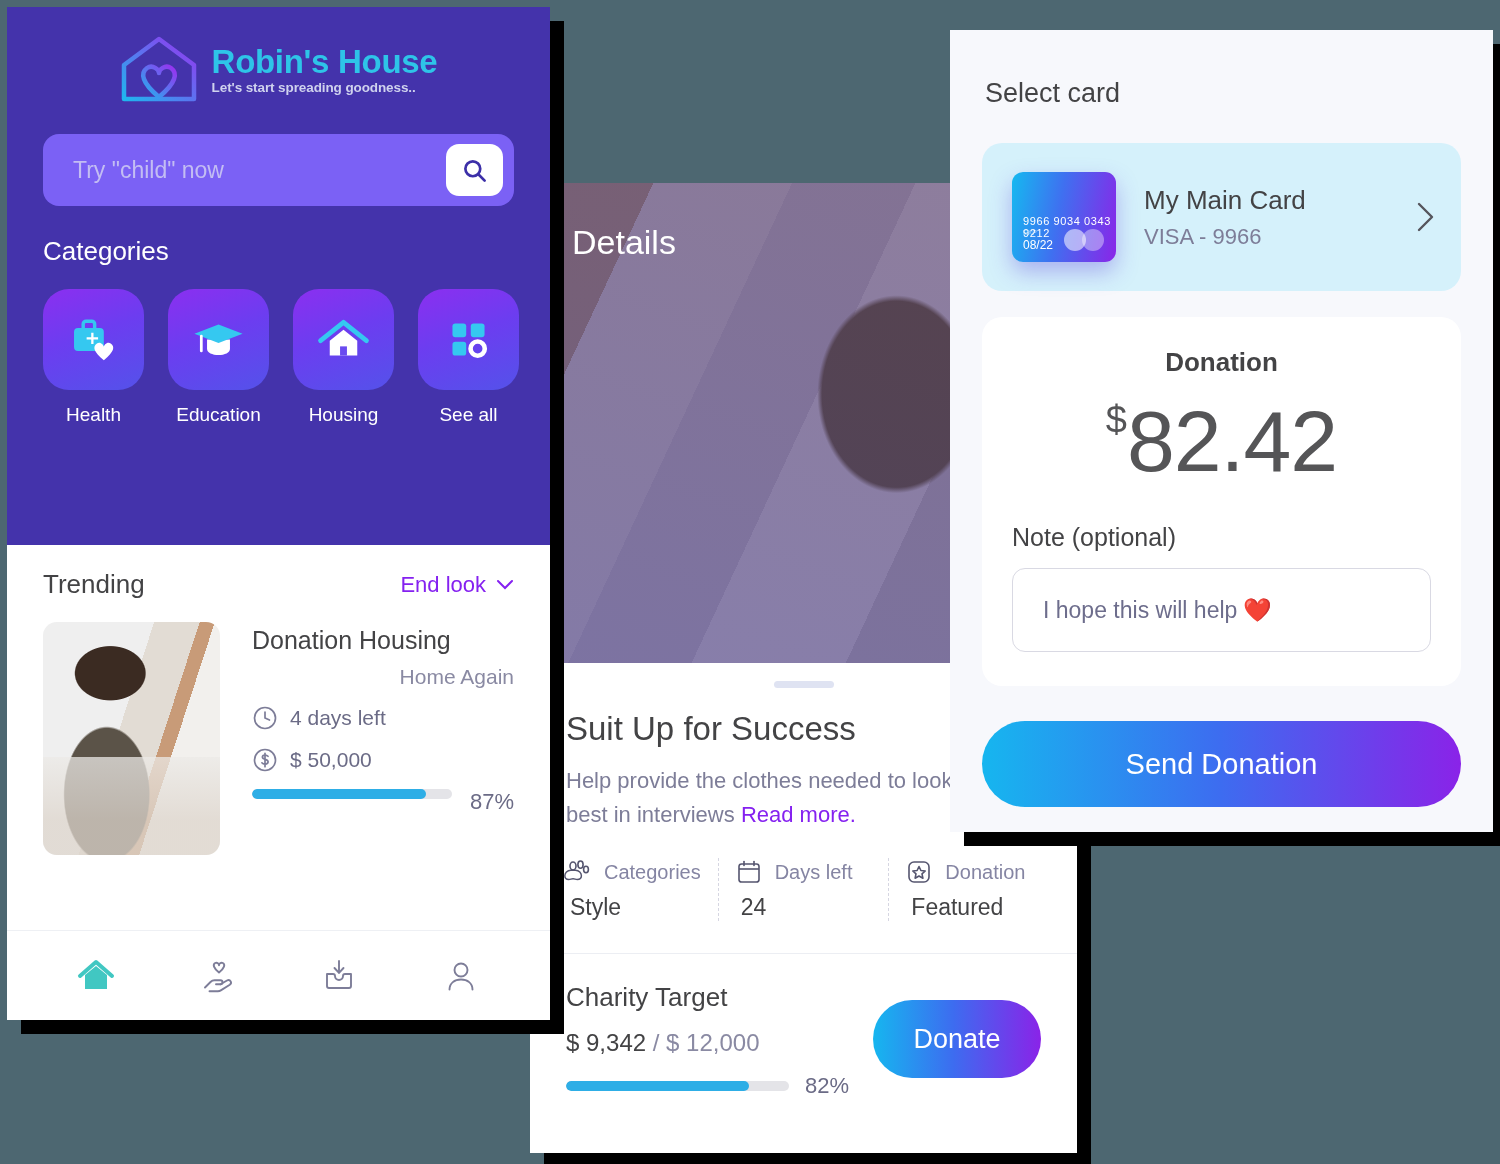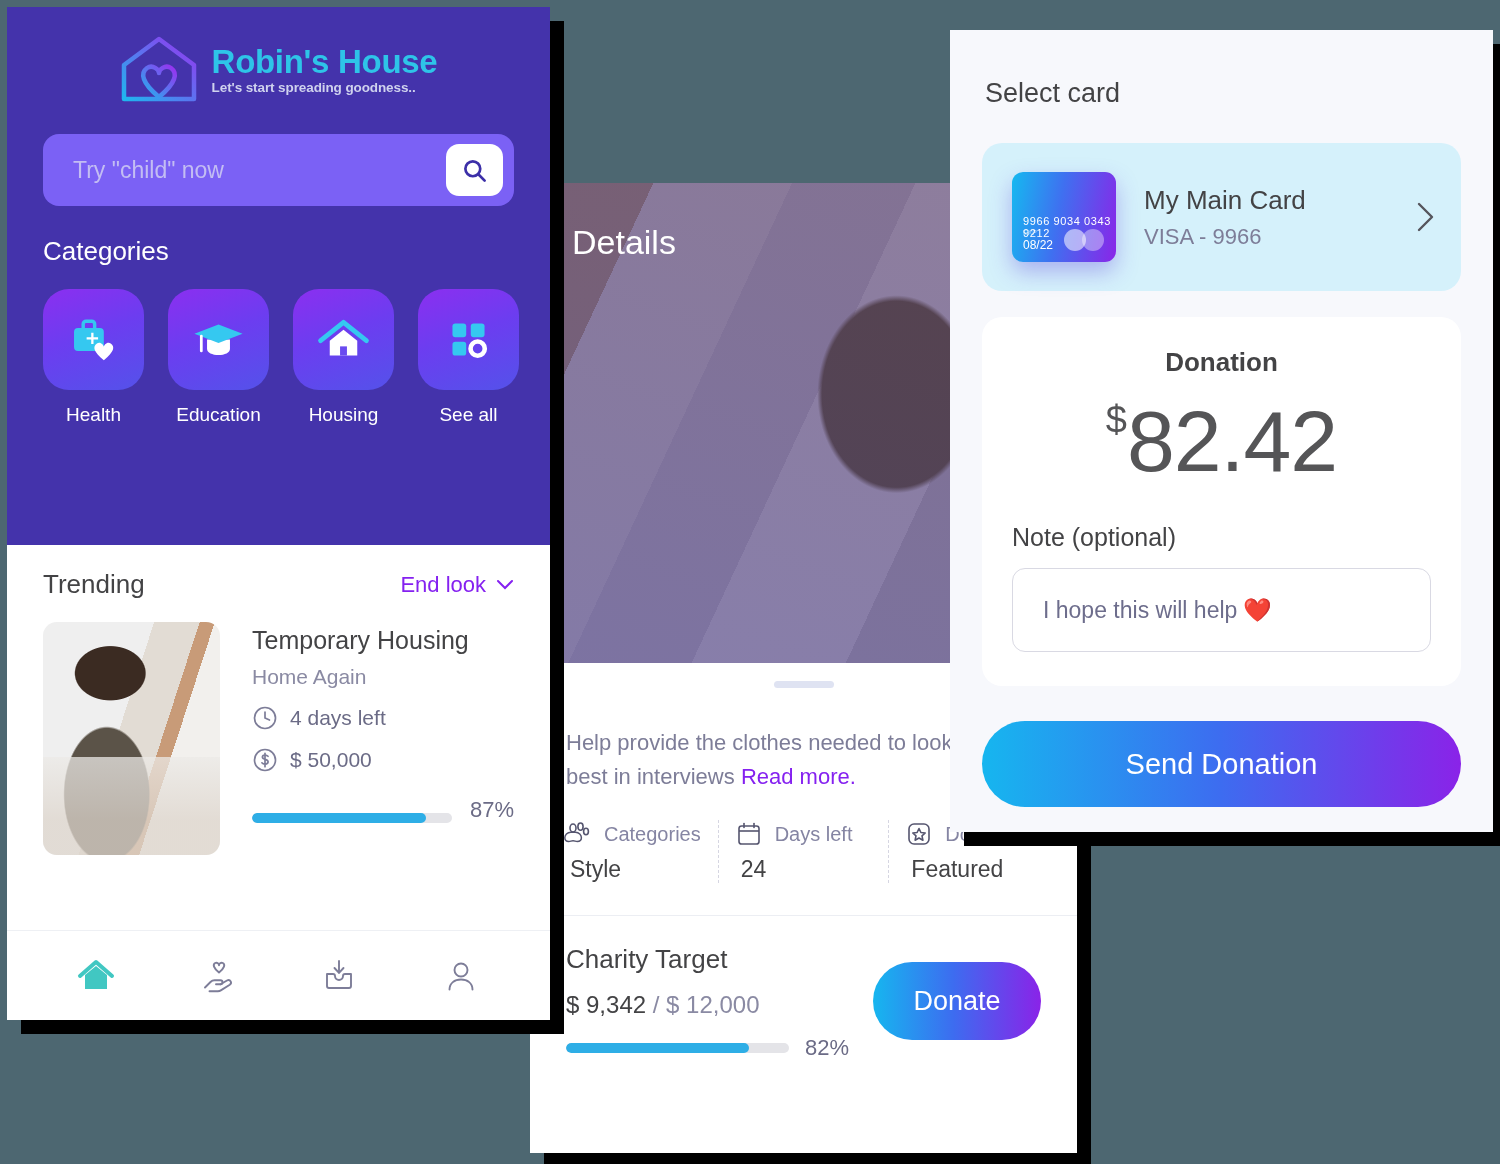--- a/index.html
+++ b/index.html
@@ -76,25 +76,25 @@
       linear-gradient(108deg,#efefef 0 44%,#e2dcd4 44% 62%,#c89b78 62% 68%,#f2f0ed 68% 100%);
       overflow:hidden; position: relative;
   }
   .trend-thumb::after{
     content:""; position:absolute; left:0; right:0; bottom:0; height:42%;
     background:linear-gradient(0deg,#ddd5cc 0 35%,#eceae7 100%);
     opacity:.75;
   }
   .trend-info { flex: 1; padding-top: 4px; }
   .trend-name { font-size: 25px; color: #434345; }
-  .trend-org { font-size: 21px; color: #8a8aa3; margin-top: 10px; }
+  .trend-org { font-size: 21px; color: #8a8aa3; margin-top: 10px; text-align: right; }
   .meta-row { display: flex; align-items: center; gap: 12px; margin-top: 16px; }
   .meta-ic { width: 26px; height: 26px; flex:none; }
   .meta-txt { font-size: 21px; color: #6b6b86; }
-  .bar-row { display: flex; align-items: flex-end; gap: 18px; margin-top: 24px; }
+  .bar-row { display: flex; align-items: flex-start; gap: 18px; margin-top: 16px; }
   .bar-track { flex: 1; height: 10px; border-radius: 5px; background: #e4e4e8; overflow: hidden; }
   .bar-fill { height: 100%; background: #2eaee6; border-radius: 5px; }
   .bar-pct { font-size: 22px; color: #6b6b86; }
 
   .tabbar {
     position: absolute; left: 0; bottom: 0; width: 100%; height: 90px;
     border-top: 1px solid #eef0f4; background: #fff;
     display: flex; align-items: center; justify-content: space-around; padding: 0 28px;
   }
   .tabbar svg { width: 40px; height: 40px; cursor: pointer; }
@@ -302,21 +302,21 @@
           <span>End look</span>
           <svg class="chev" viewBox="0 0 18 11" fill="none" stroke="#8521f0" stroke-width="2" stroke-linecap="round">
             <polyline points="2,2 9,9 16,2"></polyline>
           </svg>
         </div>
       </div>
 
       <div class="trend-item">
         <div class="trend-thumb"></div>
         <div class="trend-info">
-          <div class="trend-name">Temporary Housing</div>
+          <div class="trend-name">Donation Housing</div>
           <div class="trend-org">Home Again</div>
 
           <div class="meta-row">
             <svg class="meta-ic" viewBox="0 0 26 26" fill="none" stroke="#7d7d98" stroke-width="1.7">
               <circle cx="13" cy="13" r="10.5"></circle>
                 <polyline points="13,7 13,13 17.5,15" stroke-linecap="round"></polyline>
             </svg>
             <span class="meta-txt">4 days left</span>
           </div>
 
@@ -361,20 +361,21 @@
   </div>
 
   <div id="card-details">
     <div class="det-hero">
       <div class="det-title">Details</div>
     </div>
 
     <div class="grab"></div>
 
     <div class="det-body">
+      <div class="det-h1">Suit Up for Success</div>
       <div class="det-p">
         <span>Help provide the clothes needed to look their best in interviews</span>
         <span class="readmore">Read more.</span>
       </div>
     </div>
 
     <div class="stats">
       <div class="stat">
         <div class="stat-head">
           <svg viewBox="0 0 28 28" fill="none" stroke="#55556f" stroke-width="1.6">

